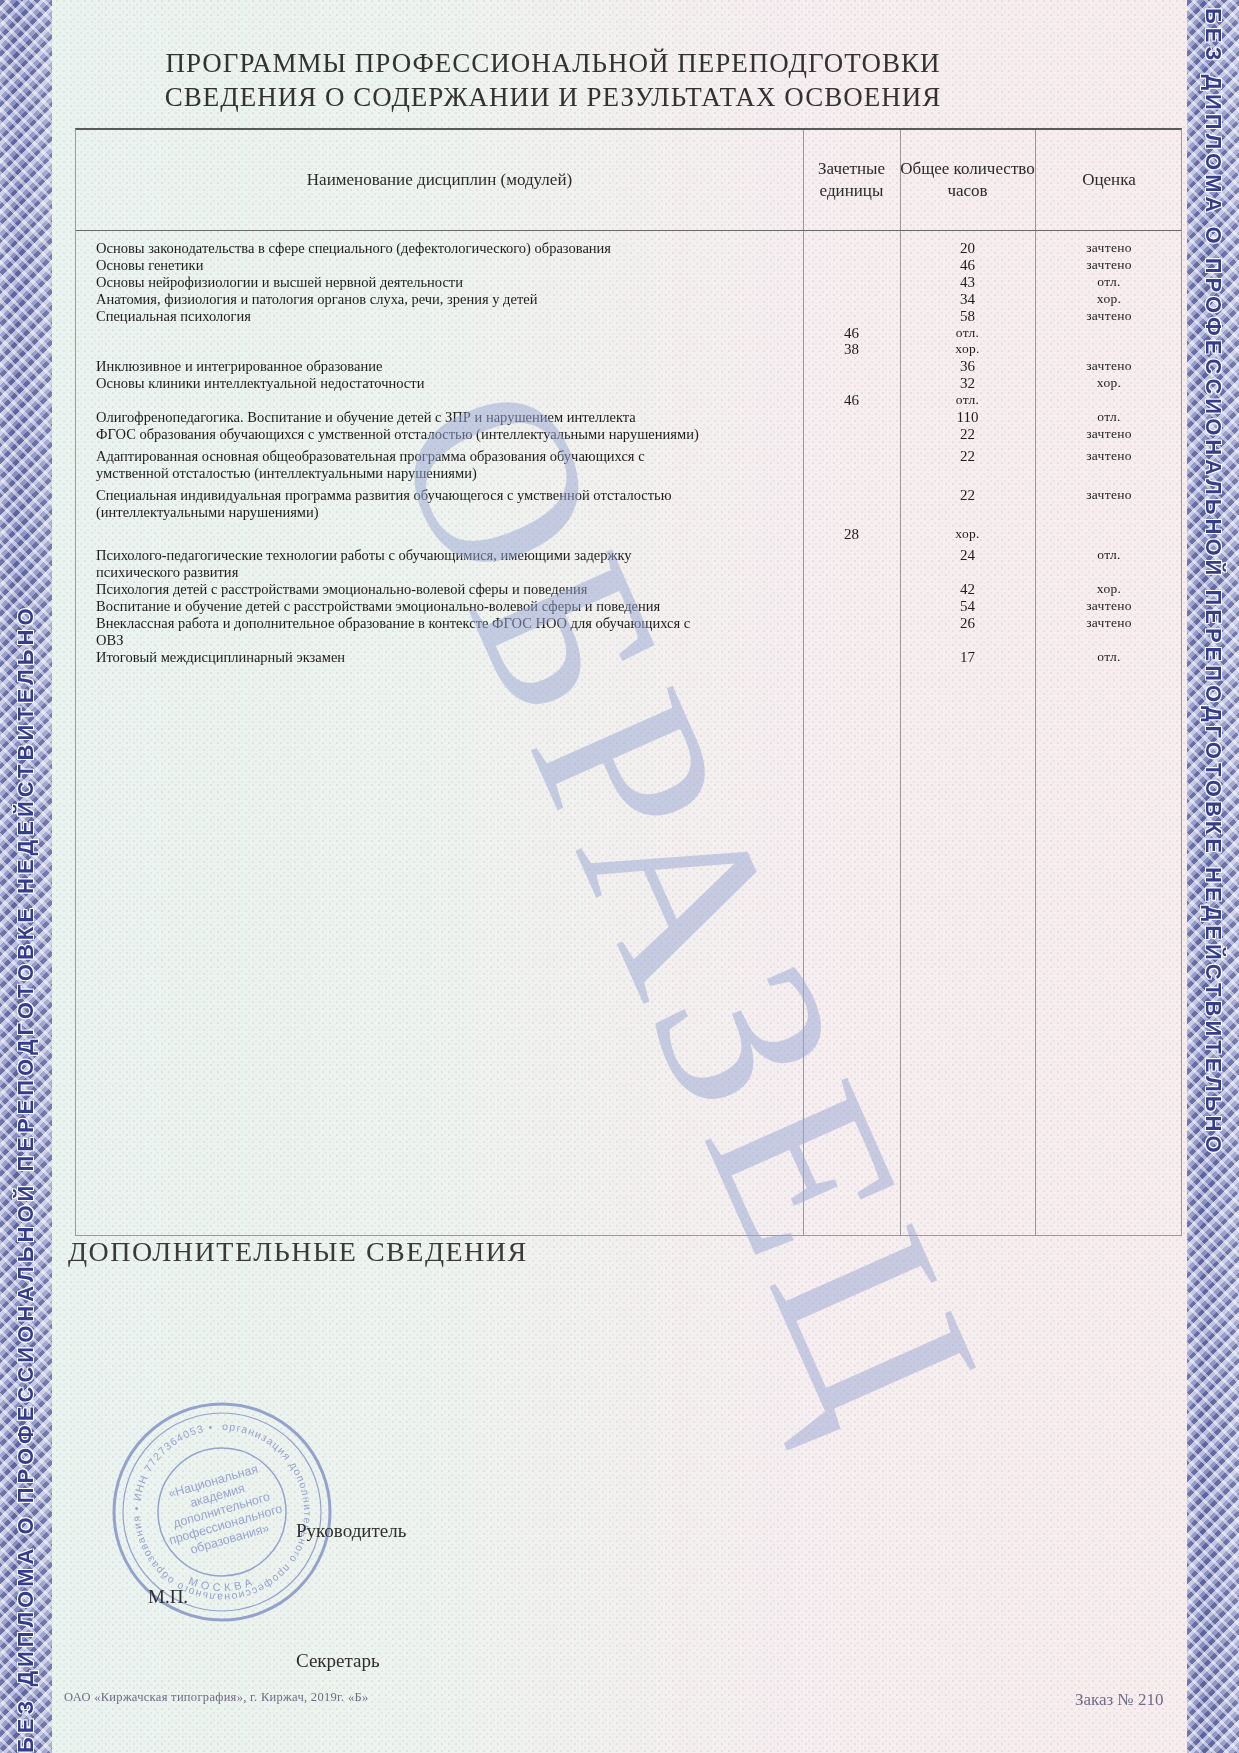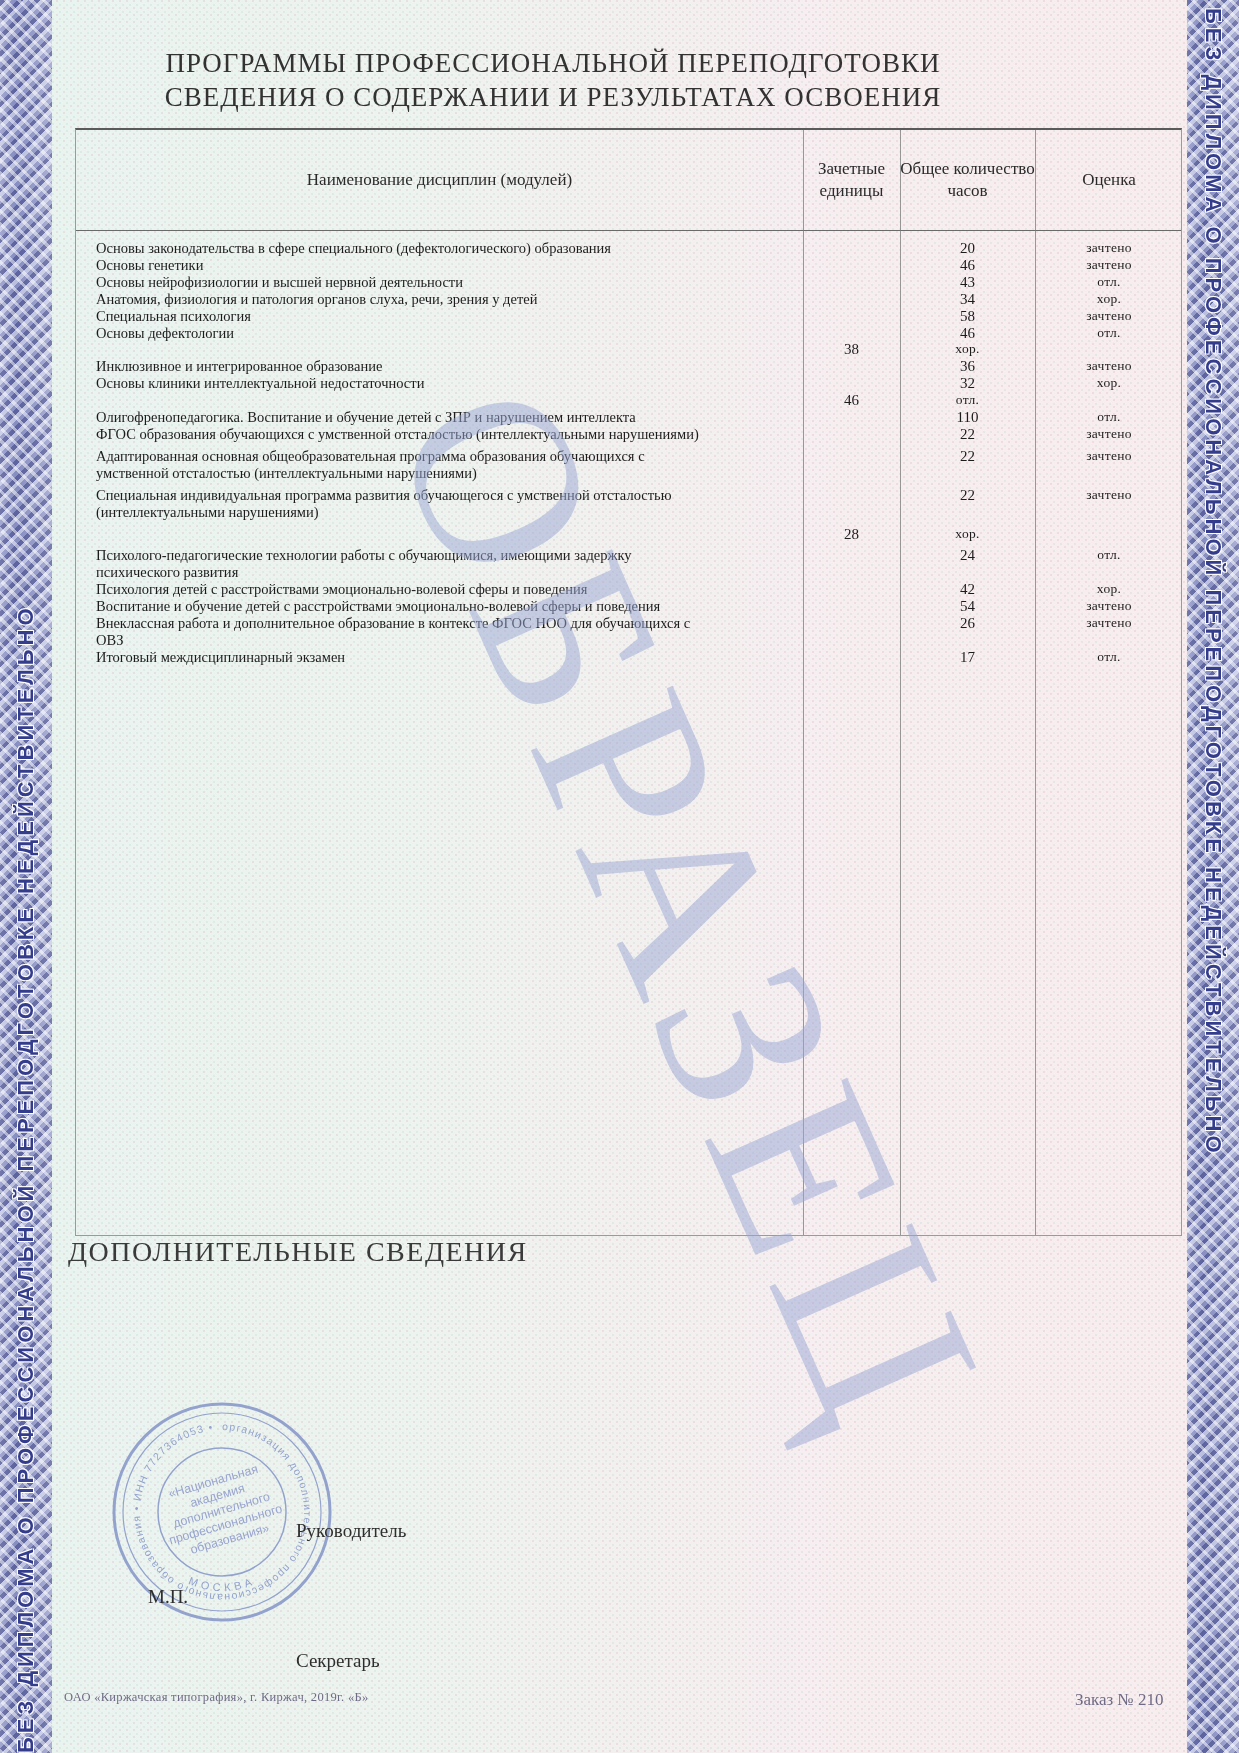--- a/index.html
+++ b/index.html
@@ -130,21 +130,20 @@
     </div>
 
     <div class="t-row">
       <div class="c-name">Специальная психология</div>
       <div class="c-credits"></div>
       <div class="c-hours">58</div>
       <div class="c-grade">зачтено</div>
     </div>
 
     <div class="t-row">
-      <div class="c-name">Основы дефектологии</div>
       <div class="c-credits"></div>
       <div class="c-hours">46</div>
       <div class="c-grade">отл.</div>
     </div>
 
     <div class="t-row">
       <div class="c-credits"></div>
       <div class="c-hours">38</div>
       <div class="c-grade">хор.</div>
     </div>

